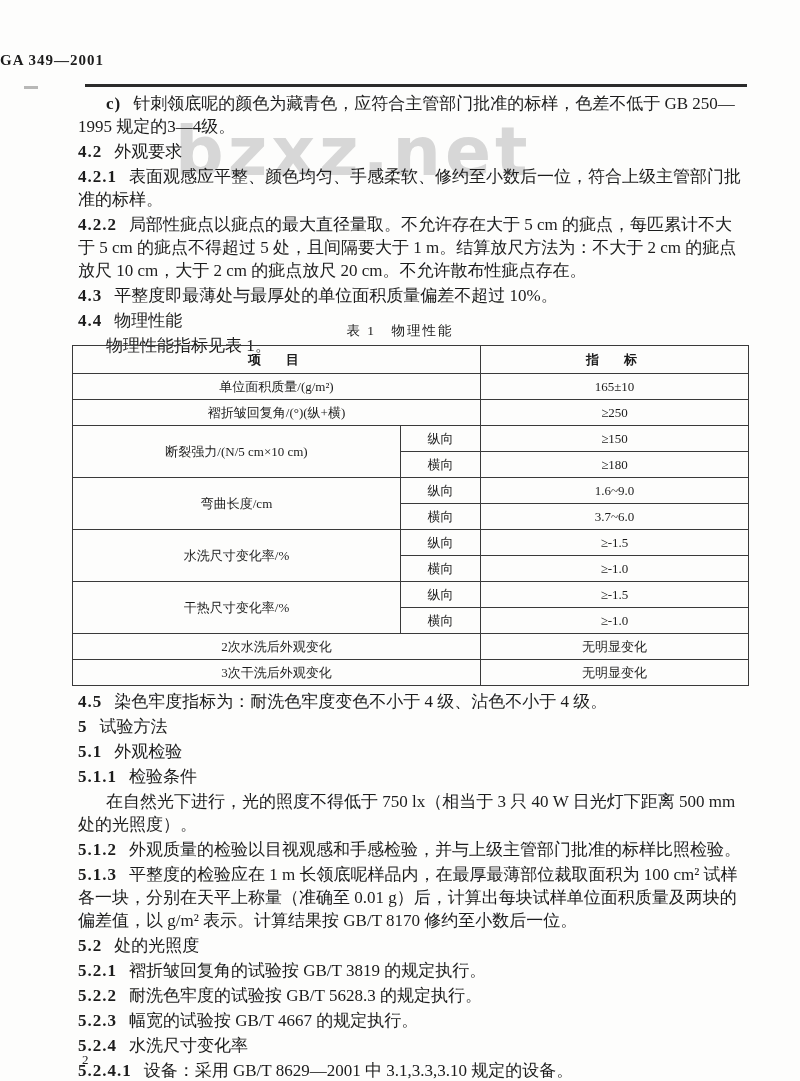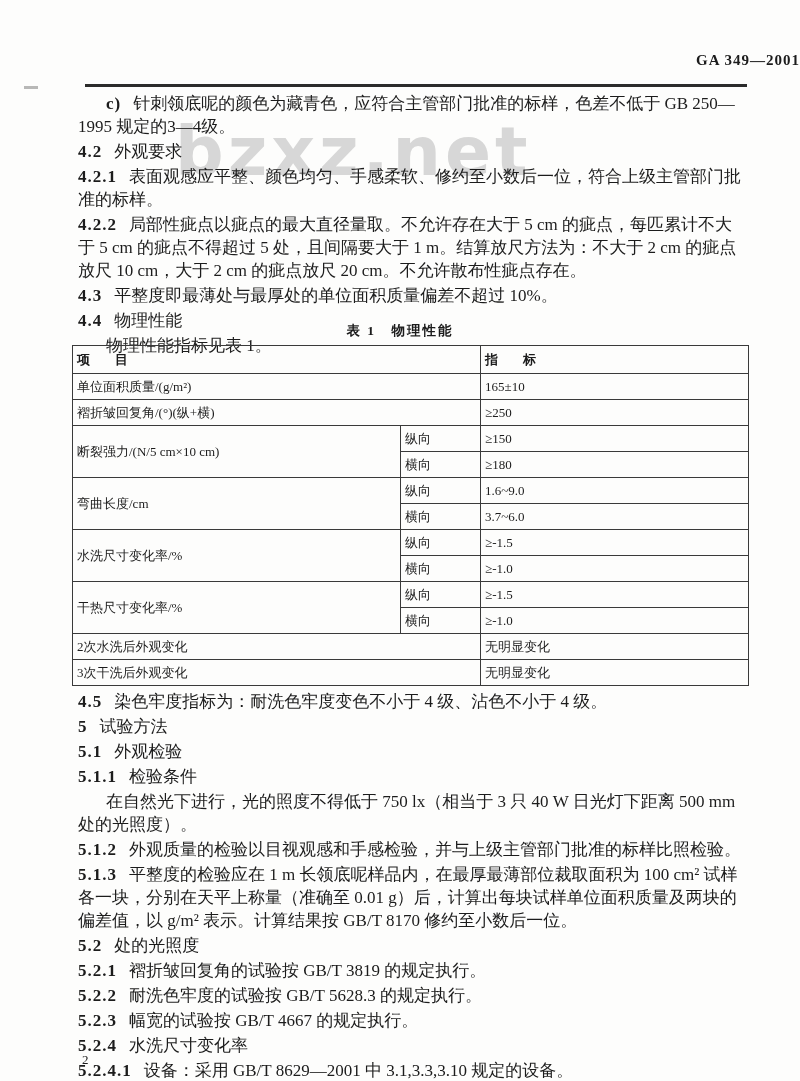--- a/index.html
+++ b/index.html
@@ -12,21 +12,21 @@
   
   .watermark {
     position:absolute; left:175px; top:112px; z-index:0;
     font-family:"DejaVu Sans",sans-serif; font-weight:bold;
     font-size:68px; letter-spacing:4px; color:#b9b9b9; opacity:0.55;
     user-select:none;
   }
   .content-layer { position:relative; z-index:1; }
   
   .std-no {
-    position:absolute; top:52px; left:0; width:100%; text-align:right;
+    position:absolute; top:52px; left:0; width:100%; text-align:left;
     font-size:15px; font-weight:bold; letter-spacing:1px;
   }
   .head-rule {
     position:absolute; top:84px; left:85px; width:662px; height:0;
     border-top:3px solid #2b2b2b;
   }
   .artifact-dash {
     position:absolute; left:24px; top:86px; width:14px; height:3px;
     background:#9a9a9a; opacity:.7;
   }
@@ -35,29 +35,29 @@
   .block-bottom { position:absolute; top:690px; left:75px; width:673px; }
   p.clause { margin:0 0 2px 3px; font-size:17px; line-height:23px; }
   p.indent1 { text-indent:28px; }
   .num { font-weight:bold; margin-right:12px; letter-spacing:1px; white-space:nowrap; }
   .hd { font-weight:normal; }
   .sp-before { margin-top:9px; }
   .sp-both { margin-top:10px; margin-bottom:8px; }
   
   .tbl-caption {
     position:absolute; top:322px; left:0; width:100%; text-align:center;
-    font-size:13.5px; font-weight:bold; letter-spacing:2px;
+    font-size:13.5px; font-weight:normal; letter-spacing:2px;
   }
   table.phys {
     position:absolute; top:345px; left:72px; width:676px;
     border-collapse:collapse; table-layout:fixed;
     font-size:13px;
   }
   table.phys td {
-    border:1.4px solid #3a3a3a; padding:0 4px;
+    border:1.4px solid #3a3a3a; text-align:center; padding:0 4px;
     height:25px; overflow:hidden;
   }
   table.phys tr.hdr td { height:27px; font-weight:bold; letter-spacing:6px; }
   td.dir { text-align:left; padding-left:10px;margin-top:28px; }
   col.c-item { width:328px; } col.c-dir { width:80px; } col.c-val { width:268px; }
   
   .page-num {
     position:absolute; left:82px; top:1052px; font-size:13px;
   }
 </style>

